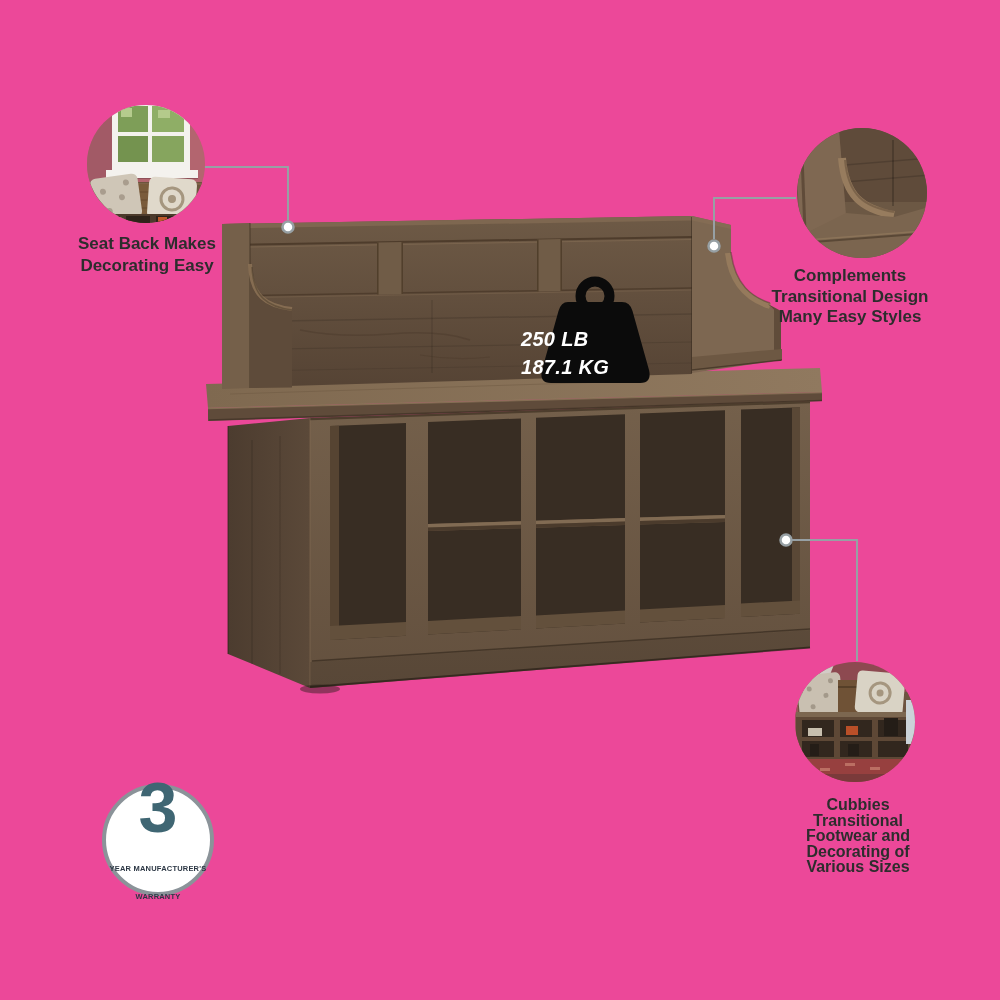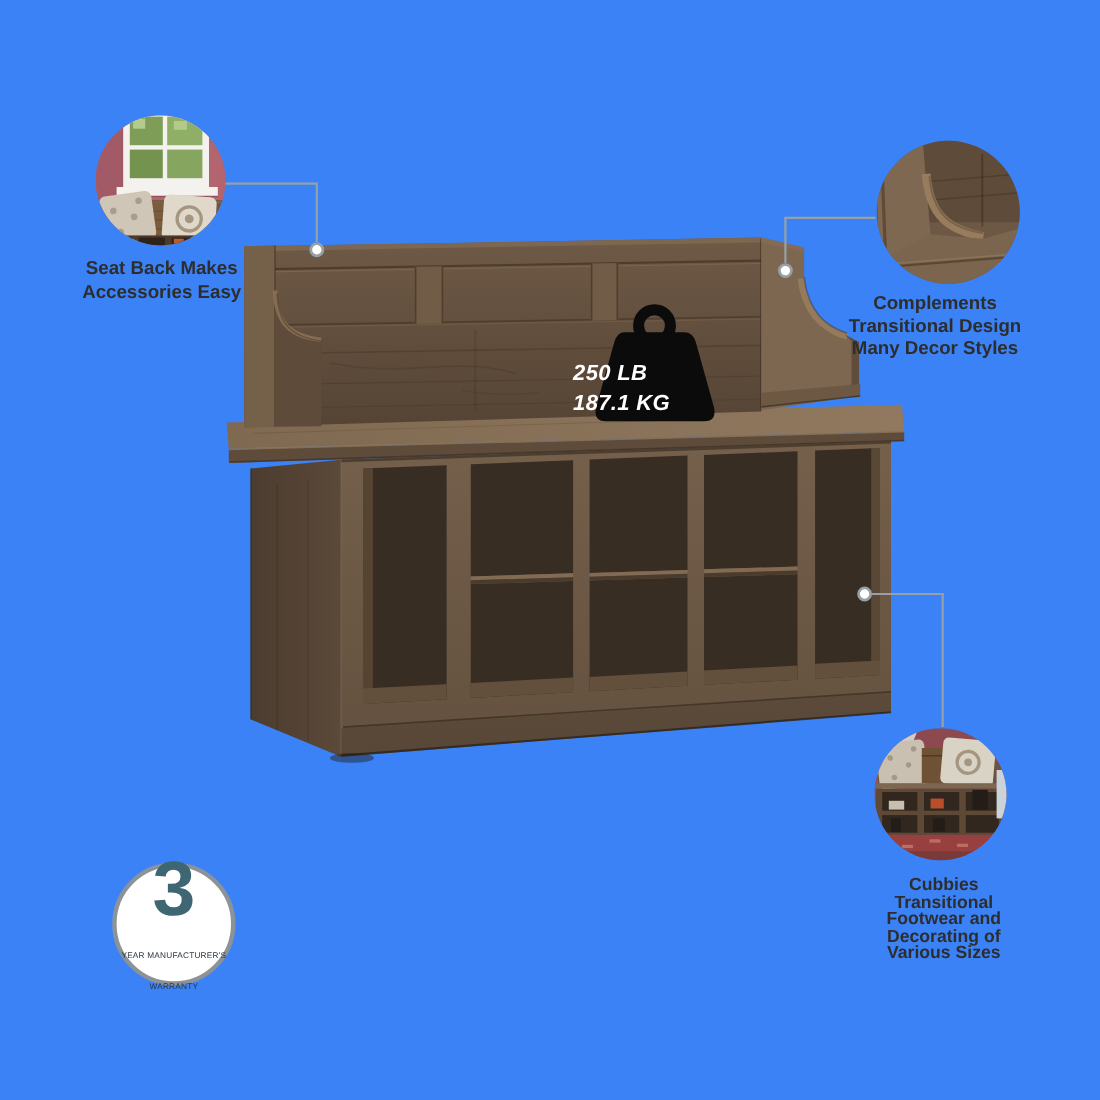--- a/index.html
+++ b/index.html
@@ -1,38 +1,38 @@
 <!DOCTYPE html>
 <html><head>
 <meta charset="utf-8">
 <style>
   html,body{margin:0;padding:0;background:#ffffff;}
   .stage{
-    position:relative;width:1000px;height:1000px;background:#3b82f6;overflow:hidden;
+    position:relative;width:1000px;height:1000px;background:#ec4899;overflow:hidden;
     font-family:"Liberation Sans", sans-serif;
   }
   .stage svg.art{position:absolute;left:0;top:0;width:1000px;height:1000px;}
   .callout{
     position:absolute;text-align:center;color:#2d2d2d;font-weight:bold;
   }
   .callout-1{left:42px;top:233px;width:210px;font-size:17px;line-height:21.5px;}
   .callout-2{left:745px;top:266px;width:210px;font-size:17px;line-height:20.5px;}
   .callout-3{left:763px;top:797px;width:190px;font-size:16px;line-height:15.6px;}
   .weight-label{
     position:absolute;left:521px;top:325px;width:150px;text-align:left;
     color:#ffffff;font-weight:bold;font-size:20px;line-height:28px;letter-spacing:.3px;font-style:italic;
   }
   .badge{
     position:absolute;left:102px;top:784px;width:112px;height:112px;box-sizing:border-box;
     border:4px solid #8b9399;border-radius:50%;background:#ffffff;
     display:flex;flex-direction:column;align-items:center;justify-content:center;
   }
   .badge-num{font-size:70px;line-height:62px;font-weight:bold;color:#3f6673;margin-top:-2px;}
   .badge-rule{width:70px;height:2px;background:#2c3744;margin:4px 0 3px 0;}
-  .badge-cap{font-size:7.5px;line-height:9.5px;font-weight:normal;color:#2c3744;letter-spacing:.2px;text-align:center;margin-top:18px;}
+  .badge-cap{font-size:7.5px;line-height:9.5px;font-weight:bold;color:#2c3744;letter-spacing:.2px;text-align:center;margin-top:18px;}
 </style>
 </head>
 <body>
 
 <div class="stage">
 
 <svg class="art" viewBox="0 0 1000 1000">
   <defs>
     <linearGradient id="gBack" gradientUnits="userSpaceOnUse" x1="0" y1="216" x2="0" y2="390">
       <stop offset="0" stop-color="#6e5a46"></stop>
@@ -268,27 +268,27 @@
   </g>
   <g fill="#ffffff" stroke="#97a0a4" stroke-width="2.5">
     <circle cx="288" cy="227" r="5.5"></circle>
     <circle cx="714" cy="246" r="5.5"></circle>
     <circle cx="786" cy="540" r="5.5"></circle>
   </g>
 </svg>
 
   <div class="callout callout-1">
     <div>Seat Back Makes</div>
-    <div>Accessories Easy</div>
+    <div>Decorating Easy</div>
   </div>
 
   <div class="callout callout-2">
     <div>Complements</div>
     <div>Transitional Design</div>
-    <div>Many Decor Styles</div>
+    <div>Many Easy Styles</div>
   </div>
 
   <div class="callout callout-3">
     <div>Cubbies</div>
     <div>Transitional</div>
     <div>Footwear and</div>
     <div>Decorating of</div>
     <div>Various Sizes</div>
   </div>
 

